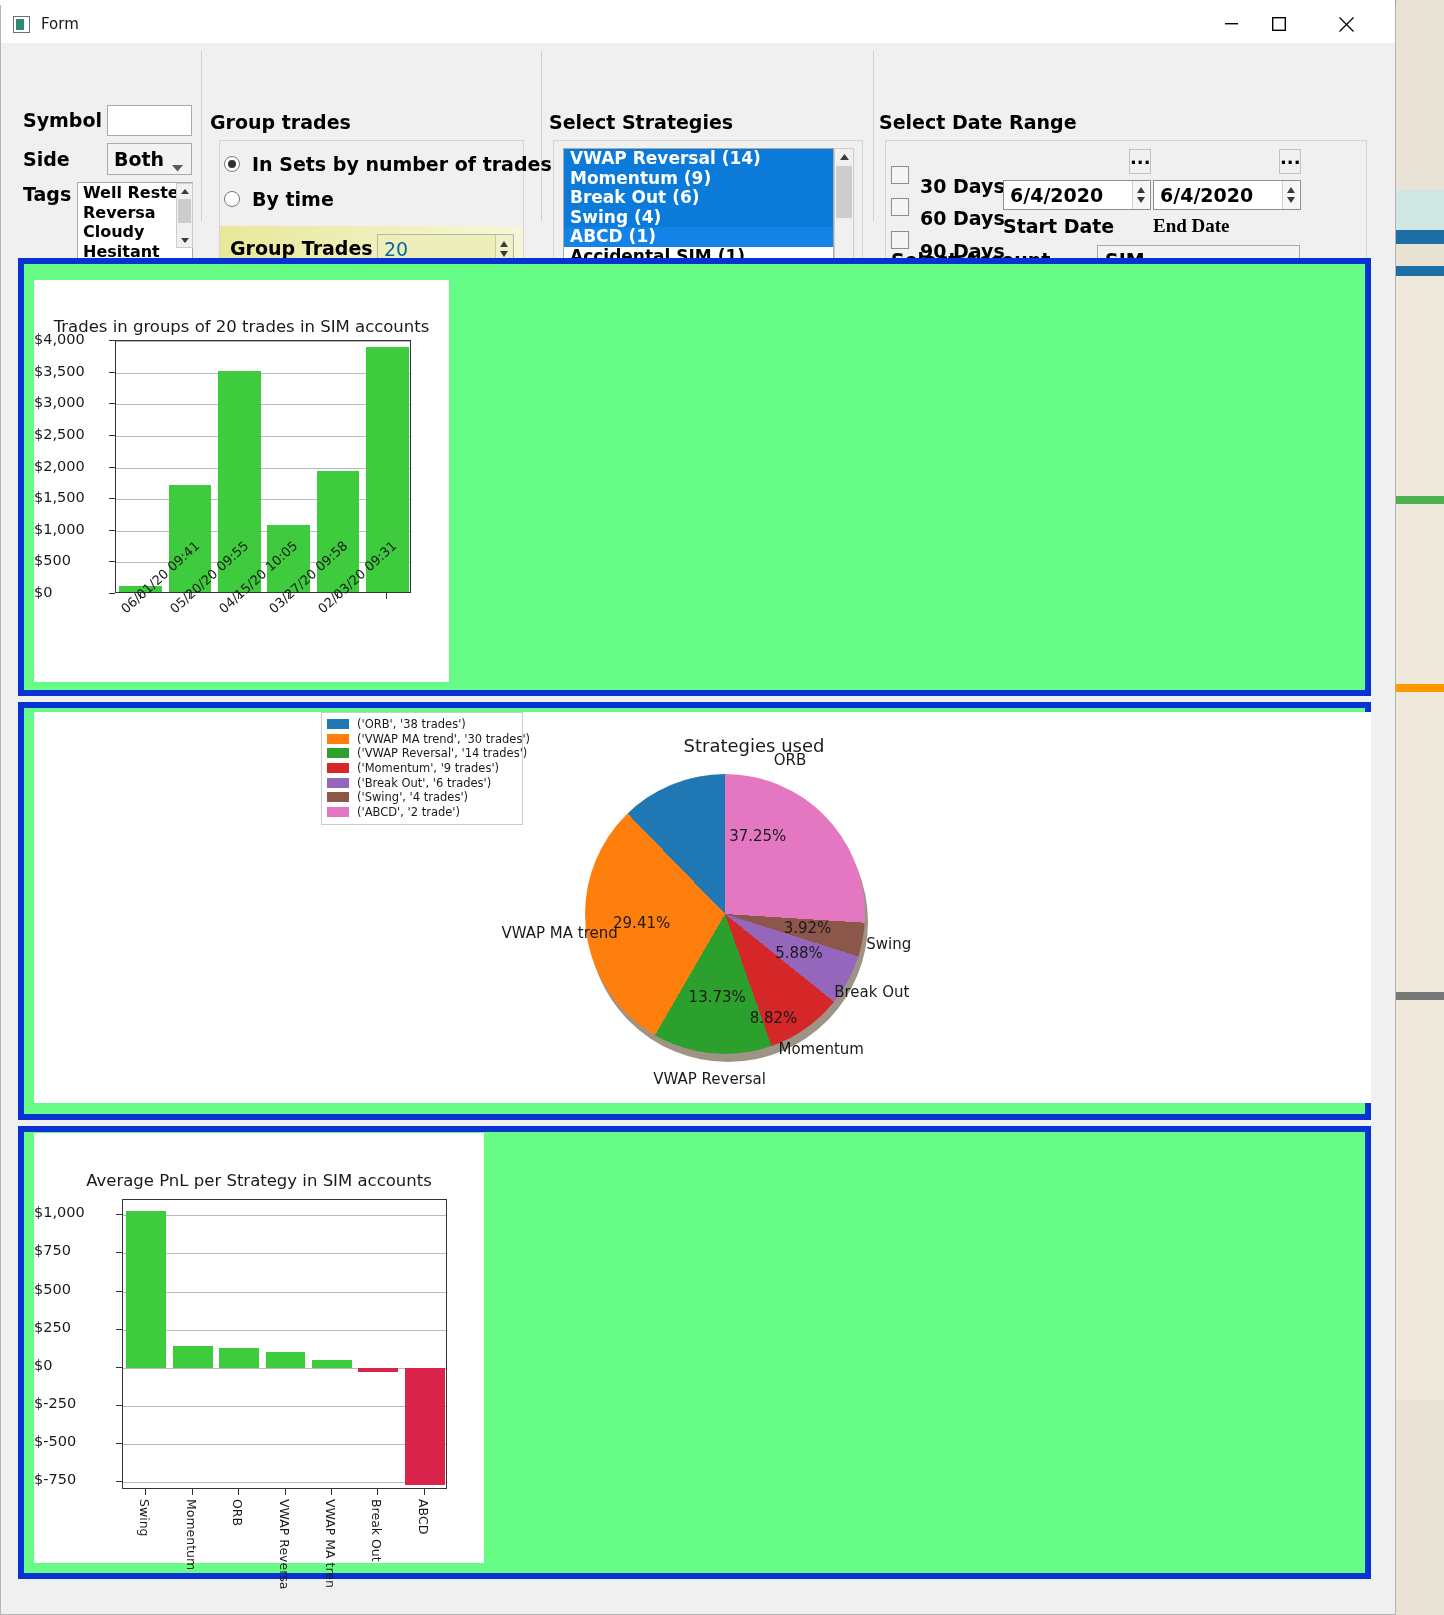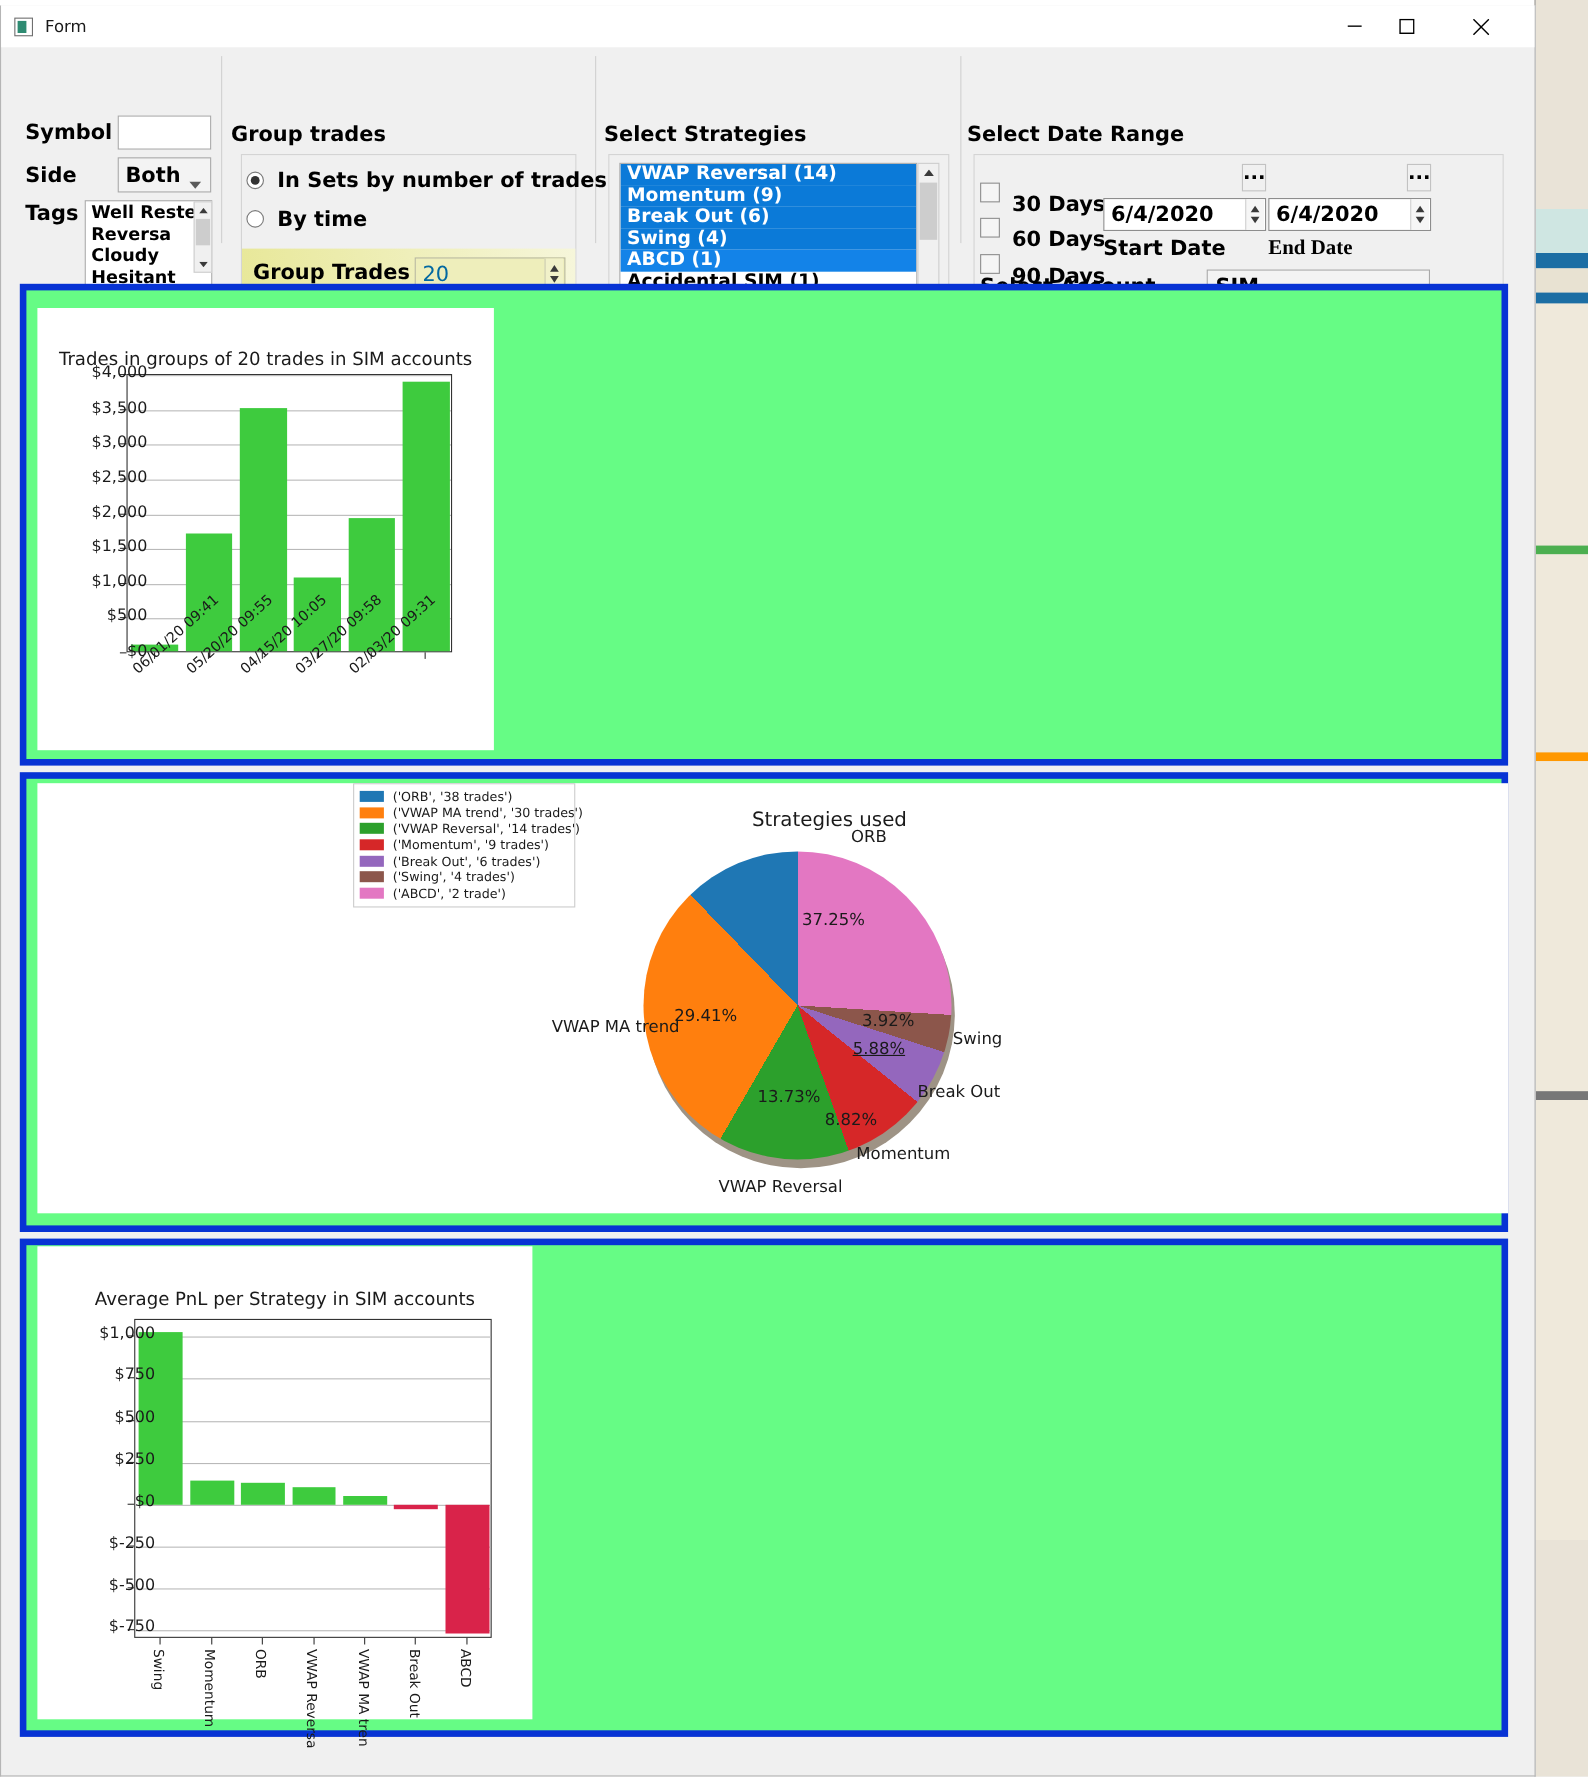--- a/index.html
+++ b/index.html
@@ -96,21 +96,21 @@
   .chart-white{background:#ffffff;position:absolute;}
   #chart1{left:33px;top:275px;width:415px;height:402px;}
   #chart2{left:33px;top:707px;width:1337px;height:391px;}
   #chart3{left:33px;top:1128px;width:450px;height:430px;}
 
   
   #c1-title{position:absolute;left:0;width:415px;text-align:center;top:37px;font-size:16.5px;color:#1a1a1a;font-family:"DejaVu Sans",sans-serif;}
   .plotbox{position:absolute;border:1px solid #333;box-sizing:border-box;background:#fff;}
   #c1-plot{left:81px;top:60px;width:296px;height:253px;}
   .gridline{position:absolute;left:0;width:100%;height:1px;background:#b9b9b9;}
-  .ytick{position:absolute;right:0;font-size:14.5px;color:#1a1a1a;text-align:right;white-space:nowrap;padding-left:31px;}
+  .ytick{position:absolute;right:0;font-size:14.5px;color:#1a1a1a;text-align:left;white-space:nowrap;}
   .tickmark{position:absolute;width:6px;height:1px;background:#333;}
   .bar{position:absolute;background:#3ecb3e;}
   .xlab-rot{position:absolute;font-size:13px;color:#1a1a1a;transform:rotate(-42deg);transform-origin:left top;white-space:nowrap;}
   .xtickmark{position:absolute;width:1px;height:6px;background:#333;}
 
   
   #c2-title{position:absolute;left:520px;top:23px;width:400px;text-align:center;font-size:18px;color:#1a1a1a;}
   #pie-legend{position:absolute;left:287px;top:0px;width:202px;border:1px solid #cccccc;background:#fff;box-sizing:border-box;padding:4px 5px 5px 5px;}
   .leg-row{display:flex;align-items:center;height:14.6px;}
   .leg-swatch{width:22px;height:10px;flex:0 0 22px;}
@@ -408,21 +408,21 @@
       <div id="pie" style="background: conic-gradient(rgb(227, 119, 194) 90deg, rgb(227, 119, 194) 93.564deg, rgb(140, 86, 75) 93.564deg, rgb(140, 86, 75) 107.676deg, rgb(148, 103, 189) 107.676deg, rgb(148, 103, 189) 128.844deg, rgb(214, 39, 40) 128.844deg, rgb(214, 39, 40) 160.596deg, rgb(44, 160, 44) 160.596deg, rgb(44, 160, 44) 210.024deg, rgb(255, 127, 14) 210.024deg, rgb(255, 127, 14) 315.9deg, rgb(31, 119, 180) 315.9deg, rgb(31, 119, 180) 450deg);"></div>
     </div>
   <div class="pie-pct" style="left: 723.754px; top: 114.649px; transform: translateX(-50%);">37.25%</div>
       <div class="pie-lbl" style="left: 755.962px; top: 38.5871px; transform: translateX(-50%);">ORB</div>
       <div class="pie-pct" style="left: 607.633px; top: 202.292px; transform: translateX(-50%);">29.41%</div>
       <div class="pie-lbl" style="left: 525.655px; top: 212.413px; transform: translateX(-50%);">VWAP MA trend</div>
       <div class="pie-pct" style="left: 683.226px; top: 275.64px; transform: translateX(-50%);">13.73%</div>
       <div class="pie-lbl" style="left: 675.582px; top: 357.885px; transform: translateX(-50%);">VWAP Reversal</div>
       <div class="pie-pct" style="left: 739.516px; top: 260.572px; transform: translateX(-50%); margin-top: 36px;">8.82%</div>
       <div class="pie-lbl" style="left: 787.224px; top: 328.002px; transform: translateX(-50%);">Momentum</div>
-      <div class="pie-pct" style="left: 764.988px; top: 231.772px; transform: translateX(-50%); text-decoration: underline;">5.88%</div>
+      <div class="pie-pct" style="left: 764.988px; top: 231.772px; transform: translateX(-50%);">5.88%</div>
       <div class="pie-lbl" style="left: 837.743px; top: 270.881px; transform: translateX(-50%);">Break Out</div>
       <div class="pie-pct" style="left: 773.561px; top: 207.481px; transform: translateX(-50%);">3.92%</div>
       <div class="pie-lbl" style="left: 854.746px; top: 222.703px; transform: translateX(-50%);">Swing</div>
     </div>
 
   <div class="panel" id="panel3">
     <div class="panel-inner"></div>
   </div>
   <div class="chart-white" id="chart3">
     <div id="c3-title">Average PnL per Strategy in SIM accounts</div>

